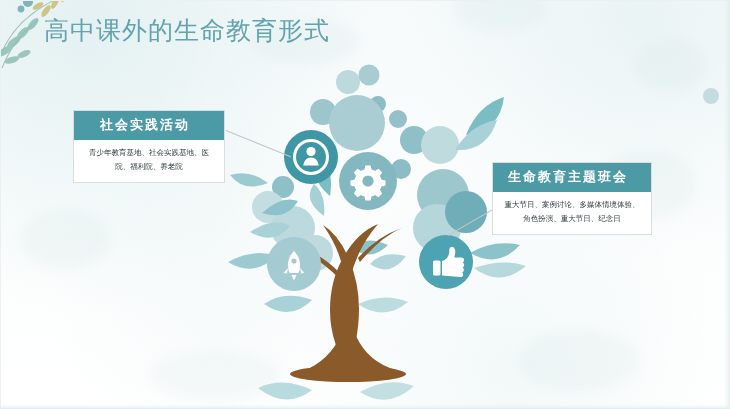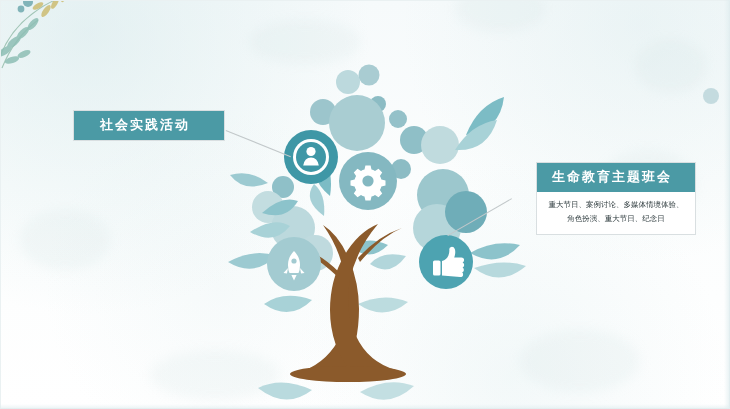--- a/index.html
+++ b/index.html
@@ -89,21 +89,21 @@
   }
   .callout .body {
     color: #2d3a3d;
     font-size: 7.5px;
     line-height: 1.85;
     text-align: center;
     padding: 6px 9px 8px 9px;
     font-family: "DejaVu Sans", "Liberation Sans", sans-serif;
   }
   #callout-left  { left: 73px;  top: 110px; width: 152px; }
-  #callout-right { left: 536px; top: 162px; width: 160px; }
+  #callout-right { left: 492px; top: 162px; width: 160px; }
 
   .connector {
     position: absolute;
     height: 1px;
     background: #c2c8ca;
     transform-origin: 0 0;
     pointer-events: none;
   }
 
   
@@ -225,20 +225,21 @@
         <path d="M-4 13.5 v-14.6 q4.6 -1 6.4 -5.4 q1.2 -3 0.9 -6 q-0.2 -2.2 1.9 -2.6 q2.6 -0.5 3.6 2.2 q1.2 3.4 -0.6 8.4 h7.1 q2.8 0 2.8 2.6 q0 1.8 -1.5 2.4 q1.6 0.7 1.6 2.5 q0 1.8 -1.6 2.5 q1.3 0.8 1.3 2.4 q0 1.8 -1.7 2.4 q0.9 0.8 0.9 2.1 q0 2.6 -3 2.6 z"></path>
       </g>
     </g>
   </svg>
 
   <div class="connector" style="left:226px;top:130px;width:70px;transform:rotate(22deg);"></div>
   <div class="connector" style="left:512px;top:199px;width:74px;transform:rotate(150deg);"></div>
 
   <div id="callout-left" class="callout">
     <div class="cap">社会实践活动</div>
+    <div class="body">青少年教育基地、社会实践基地、医院、福利院、养老院</div>
   </div>
 
   <div id="callout-right" class="callout">
     <div class="cap">生命教育主题班会</div>
     <div class="body">重大节日、案例讨论、多媒体情境体验、角色扮演、重大节日、纪念日</div>
   </div>
 
   <svg id="corner-deco" viewBox="0 0 96 96">
     <g stroke="#9fc3b4" stroke-width="1.1" fill="none" opacity="0.95">
       <path d="M6 74 q10 -30 34 -48 q14 -11 28 -16"></path>
@@ -258,17 +259,18 @@
       <ellipse cx="46" cy="18" rx="6" ry="2.5" transform="rotate(-30 46 18)"></ellipse>
       <ellipse cx="72" cy="9" rx="5.5" ry="2.4" transform="rotate(-66 72 9)"></ellipse>
     </g>
     <g fill="#5f9fa6" opacity="0.75">
       <circle cx="36" cy="14" r="5"></circle>
       <circle cx="29" cy="21" r="3.4"></circle>
       <circle cx="43" cy="8" r="3"></circle>
     </g>
   </svg>
 
+  <div id="title">高中课外的生命教育形式</div>
 
   <div class="frame"></div>
   <div class="frame-r"></div>
   <div class="frame-b"></div>
 </div>
 
 </body></html>

